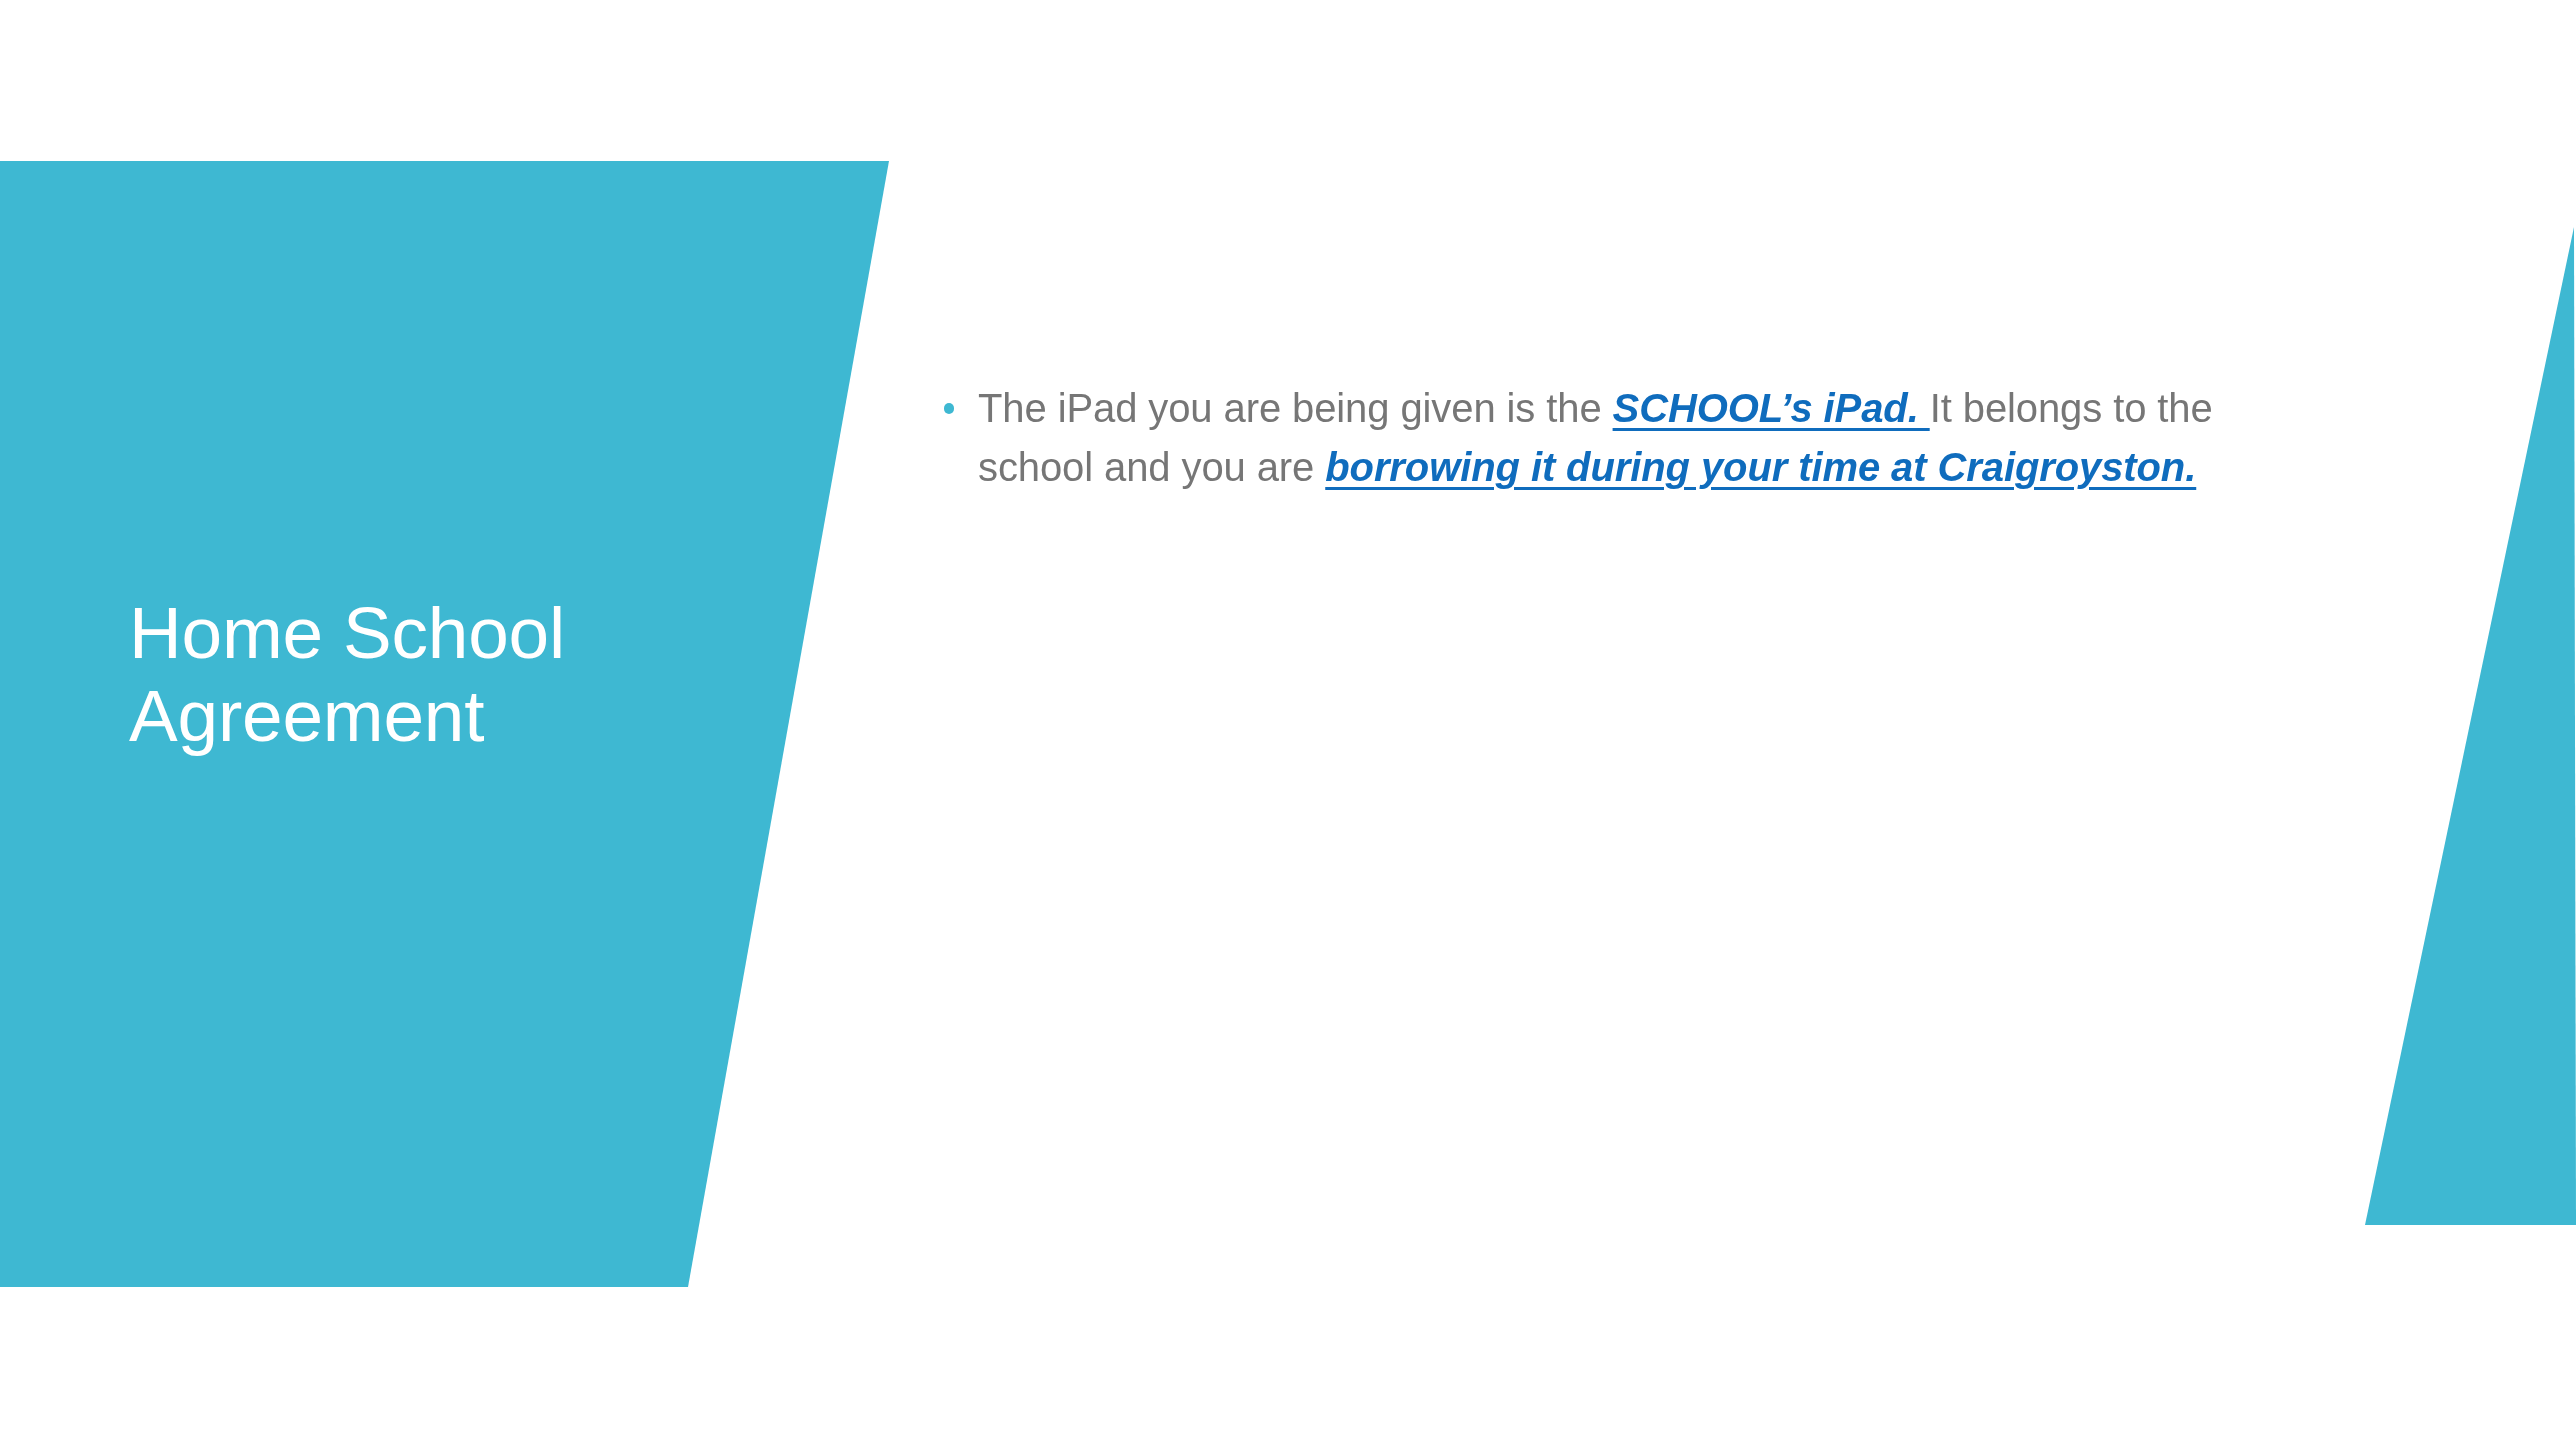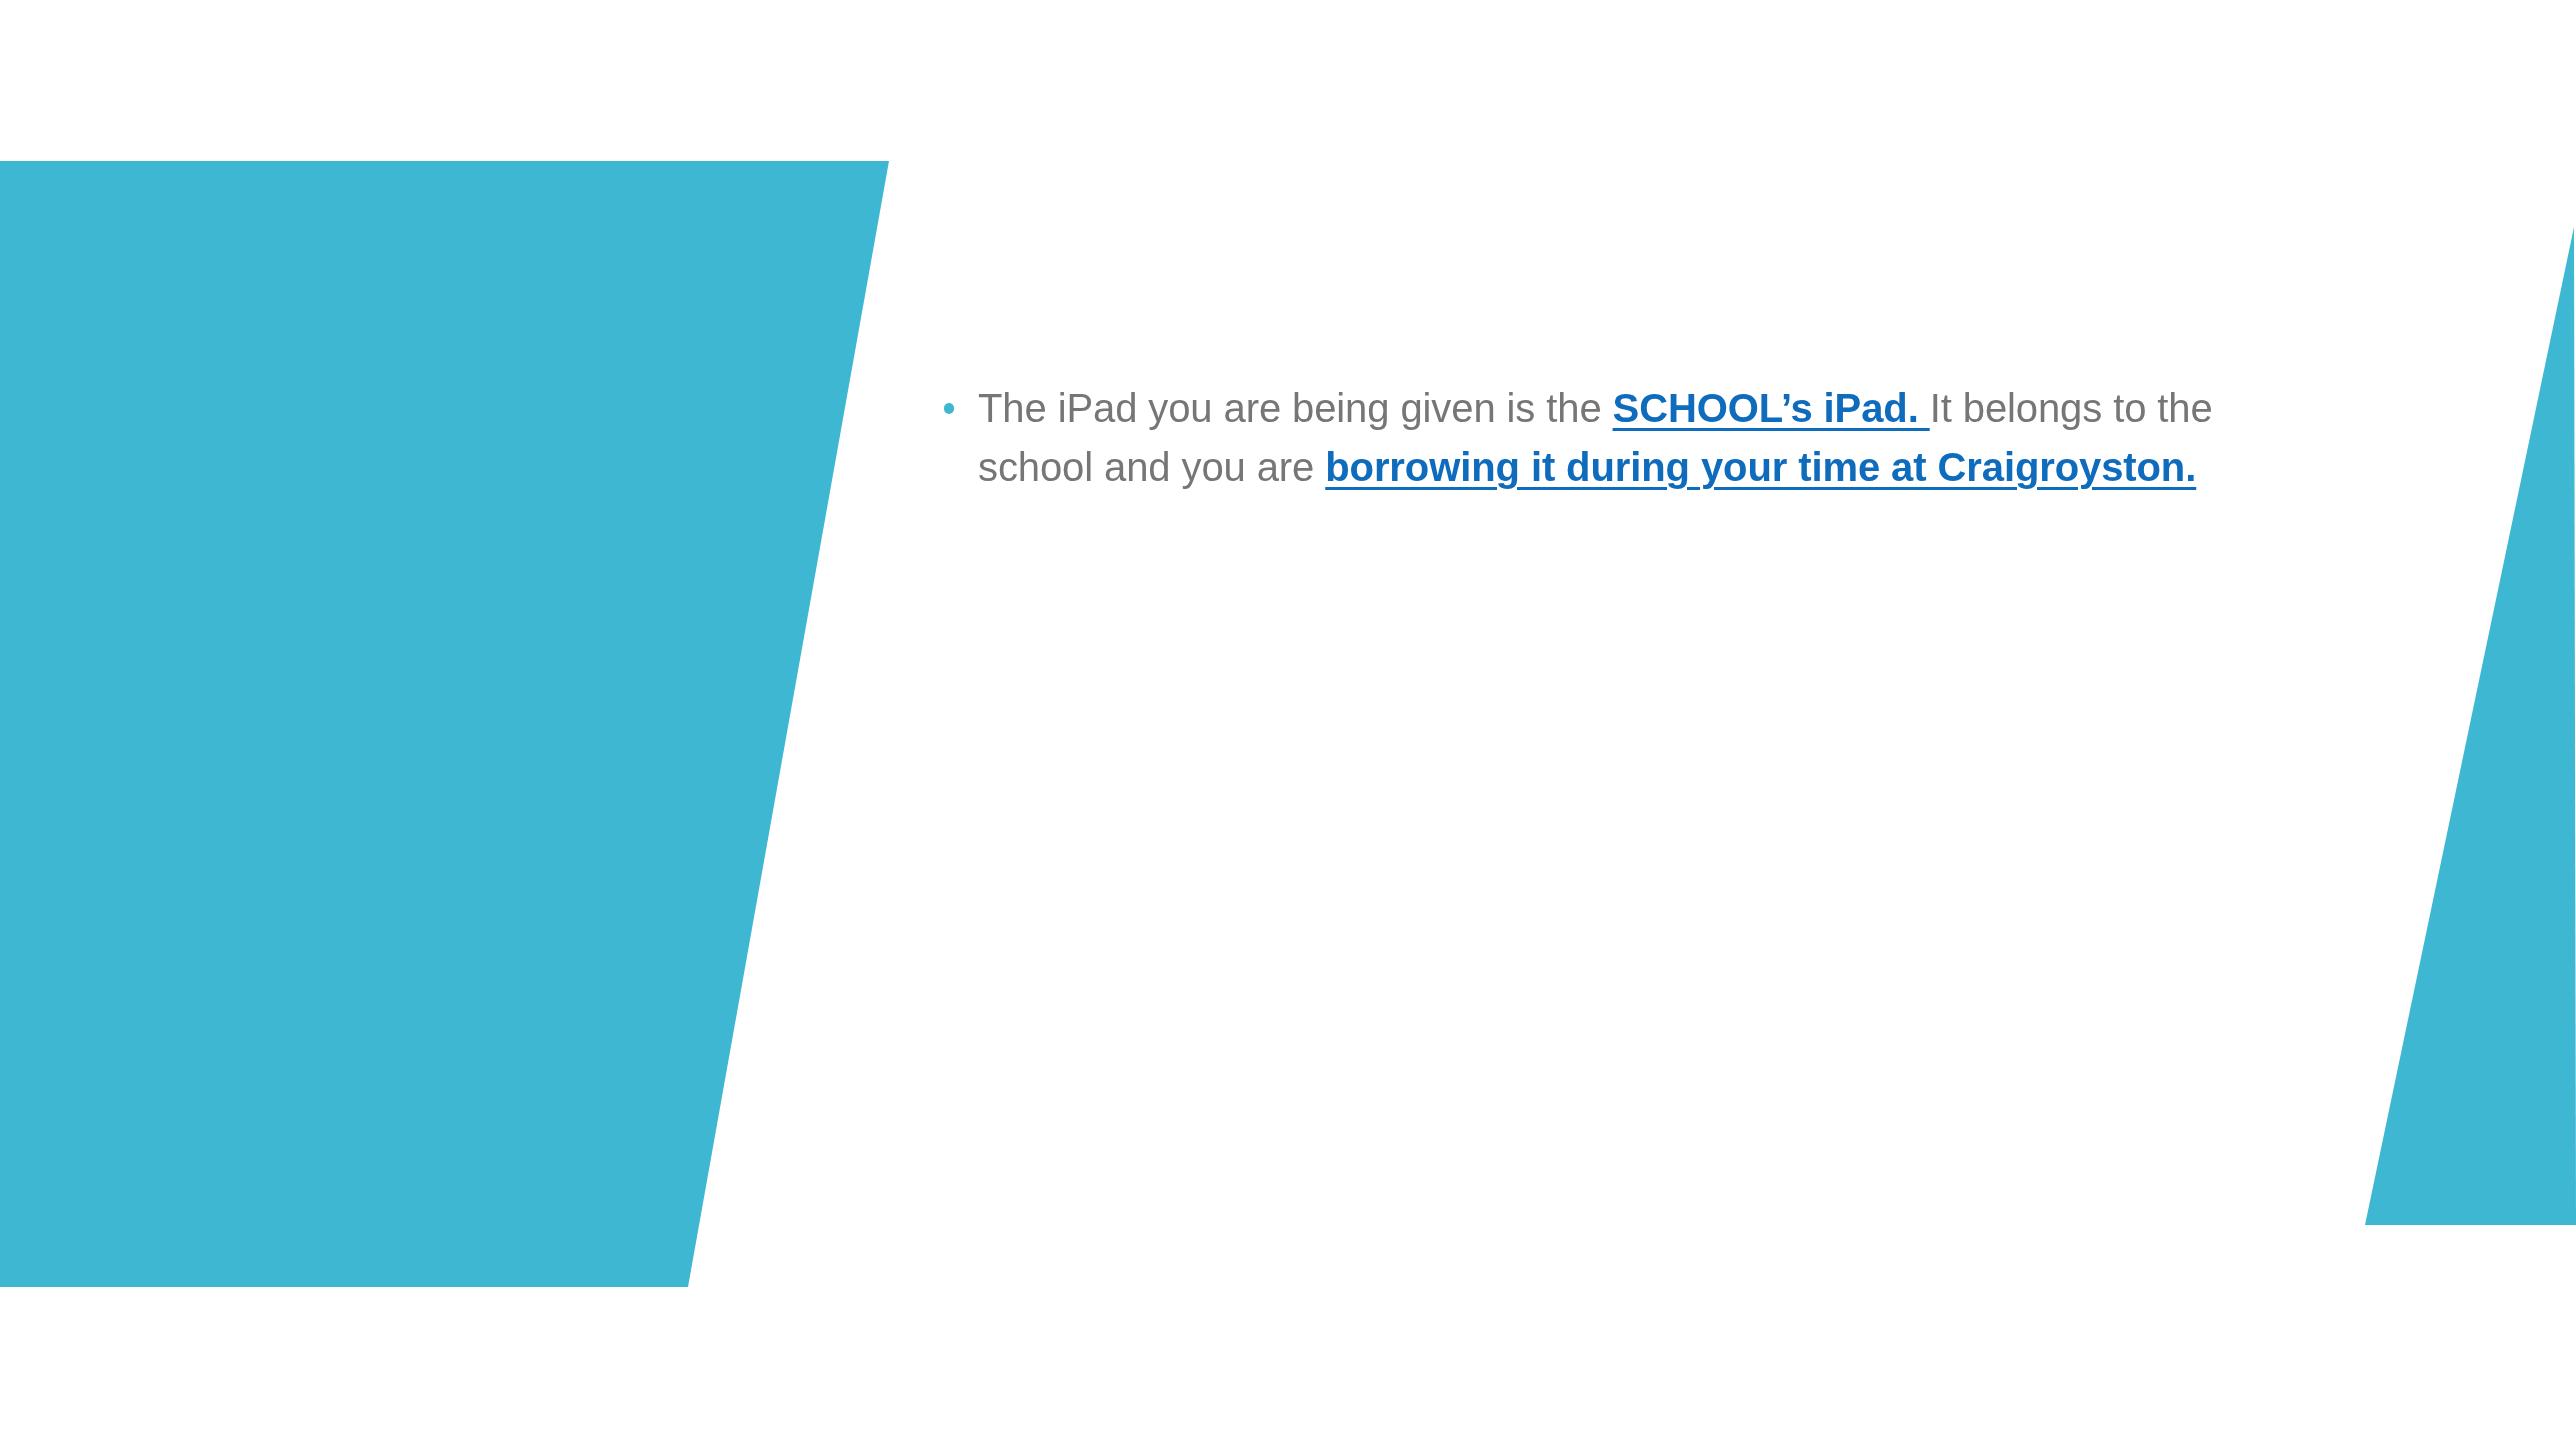--- a/index.html
+++ b/index.html
@@ -88,30 +88,35 @@
     line-height: 59px;
     color: #767676;
     letter-spacing: -0.1px;
   }
   .lnk {
     color: #0F6CBD;
     font-weight: 700;
     text-decoration: underline;
     text-underline-offset: 5.8px;
     text-decoration-thickness: 2.9px;
+    font-style: italic;
   }
 </style>
 </head>
 <body>
 
 <div id="slide">
 
   <div class="shape-left"></div>
   <div class="shape-right"></div>
 
+  <div class="title-block">
+    <div class="title-line">Home School</div>
+    <div class="title-line">Agreement</div>
+  </div>
 
   <div class="content">
 
     <div class="bullet-row">
       <div class="bullet-marker">
         <span class="bullet-dot"></span>
       </div>
       <div class="bullet-text"><span>The iPad you are being given is the </span><span class="lnk">SCHOOL’s iPad. </span><span>It belongs to the school and you are </span><span class="lnk">borrowing it during your time at Craigroyston.</span></div>
     </div>
 

